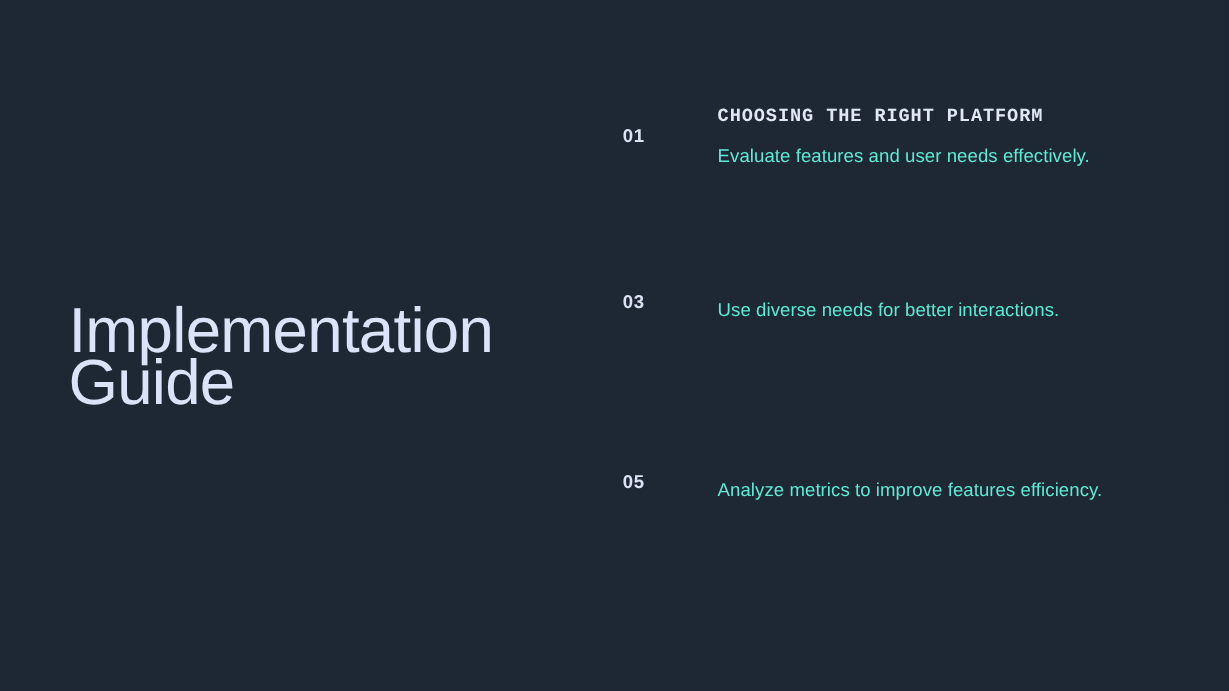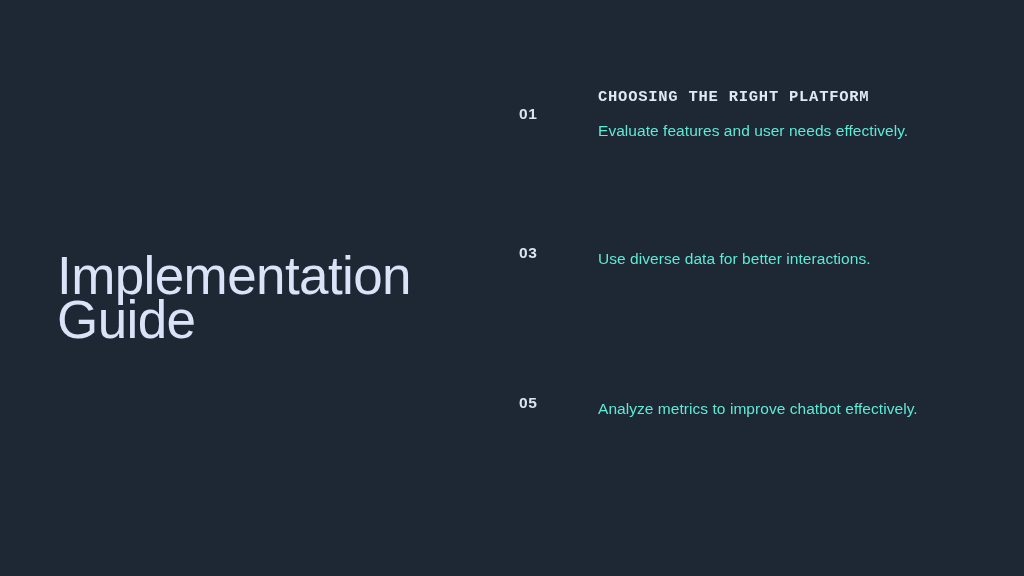--- a/index.html
+++ b/index.html
@@ -120,29 +120,29 @@
           <div class="step-heading">CHOOSING THE RIGHT PLATFORM</div>
           <div class="step-desc">Evaluate features and user needs effectively.</div>
         </div>
       </div>
     </div>
 
     <div class="step-item">
       <div class="step-row">
         <div class="step-number">03</div>
         <div class="step-body">
-          <div class="step-desc">Use diverse data for better interactions.</div>
+          <div class="step-desc">Use diverse needs for better interactions.</div>
         </div>
       </div>
     </div>
 
     <div class="step-item">
       <div class="step-row">
         <div class="step-number">05</div>
         <div class="step-body">
-          <div class="step-desc">Analyze metrics to improve chatbot effectively.</div>
+          <div class="step-desc">Analyze metrics to improve features efficiency.</div>
         </div>
       </div>
     </div>
 
   </div>
 
 </div>
 
 </body></html>

